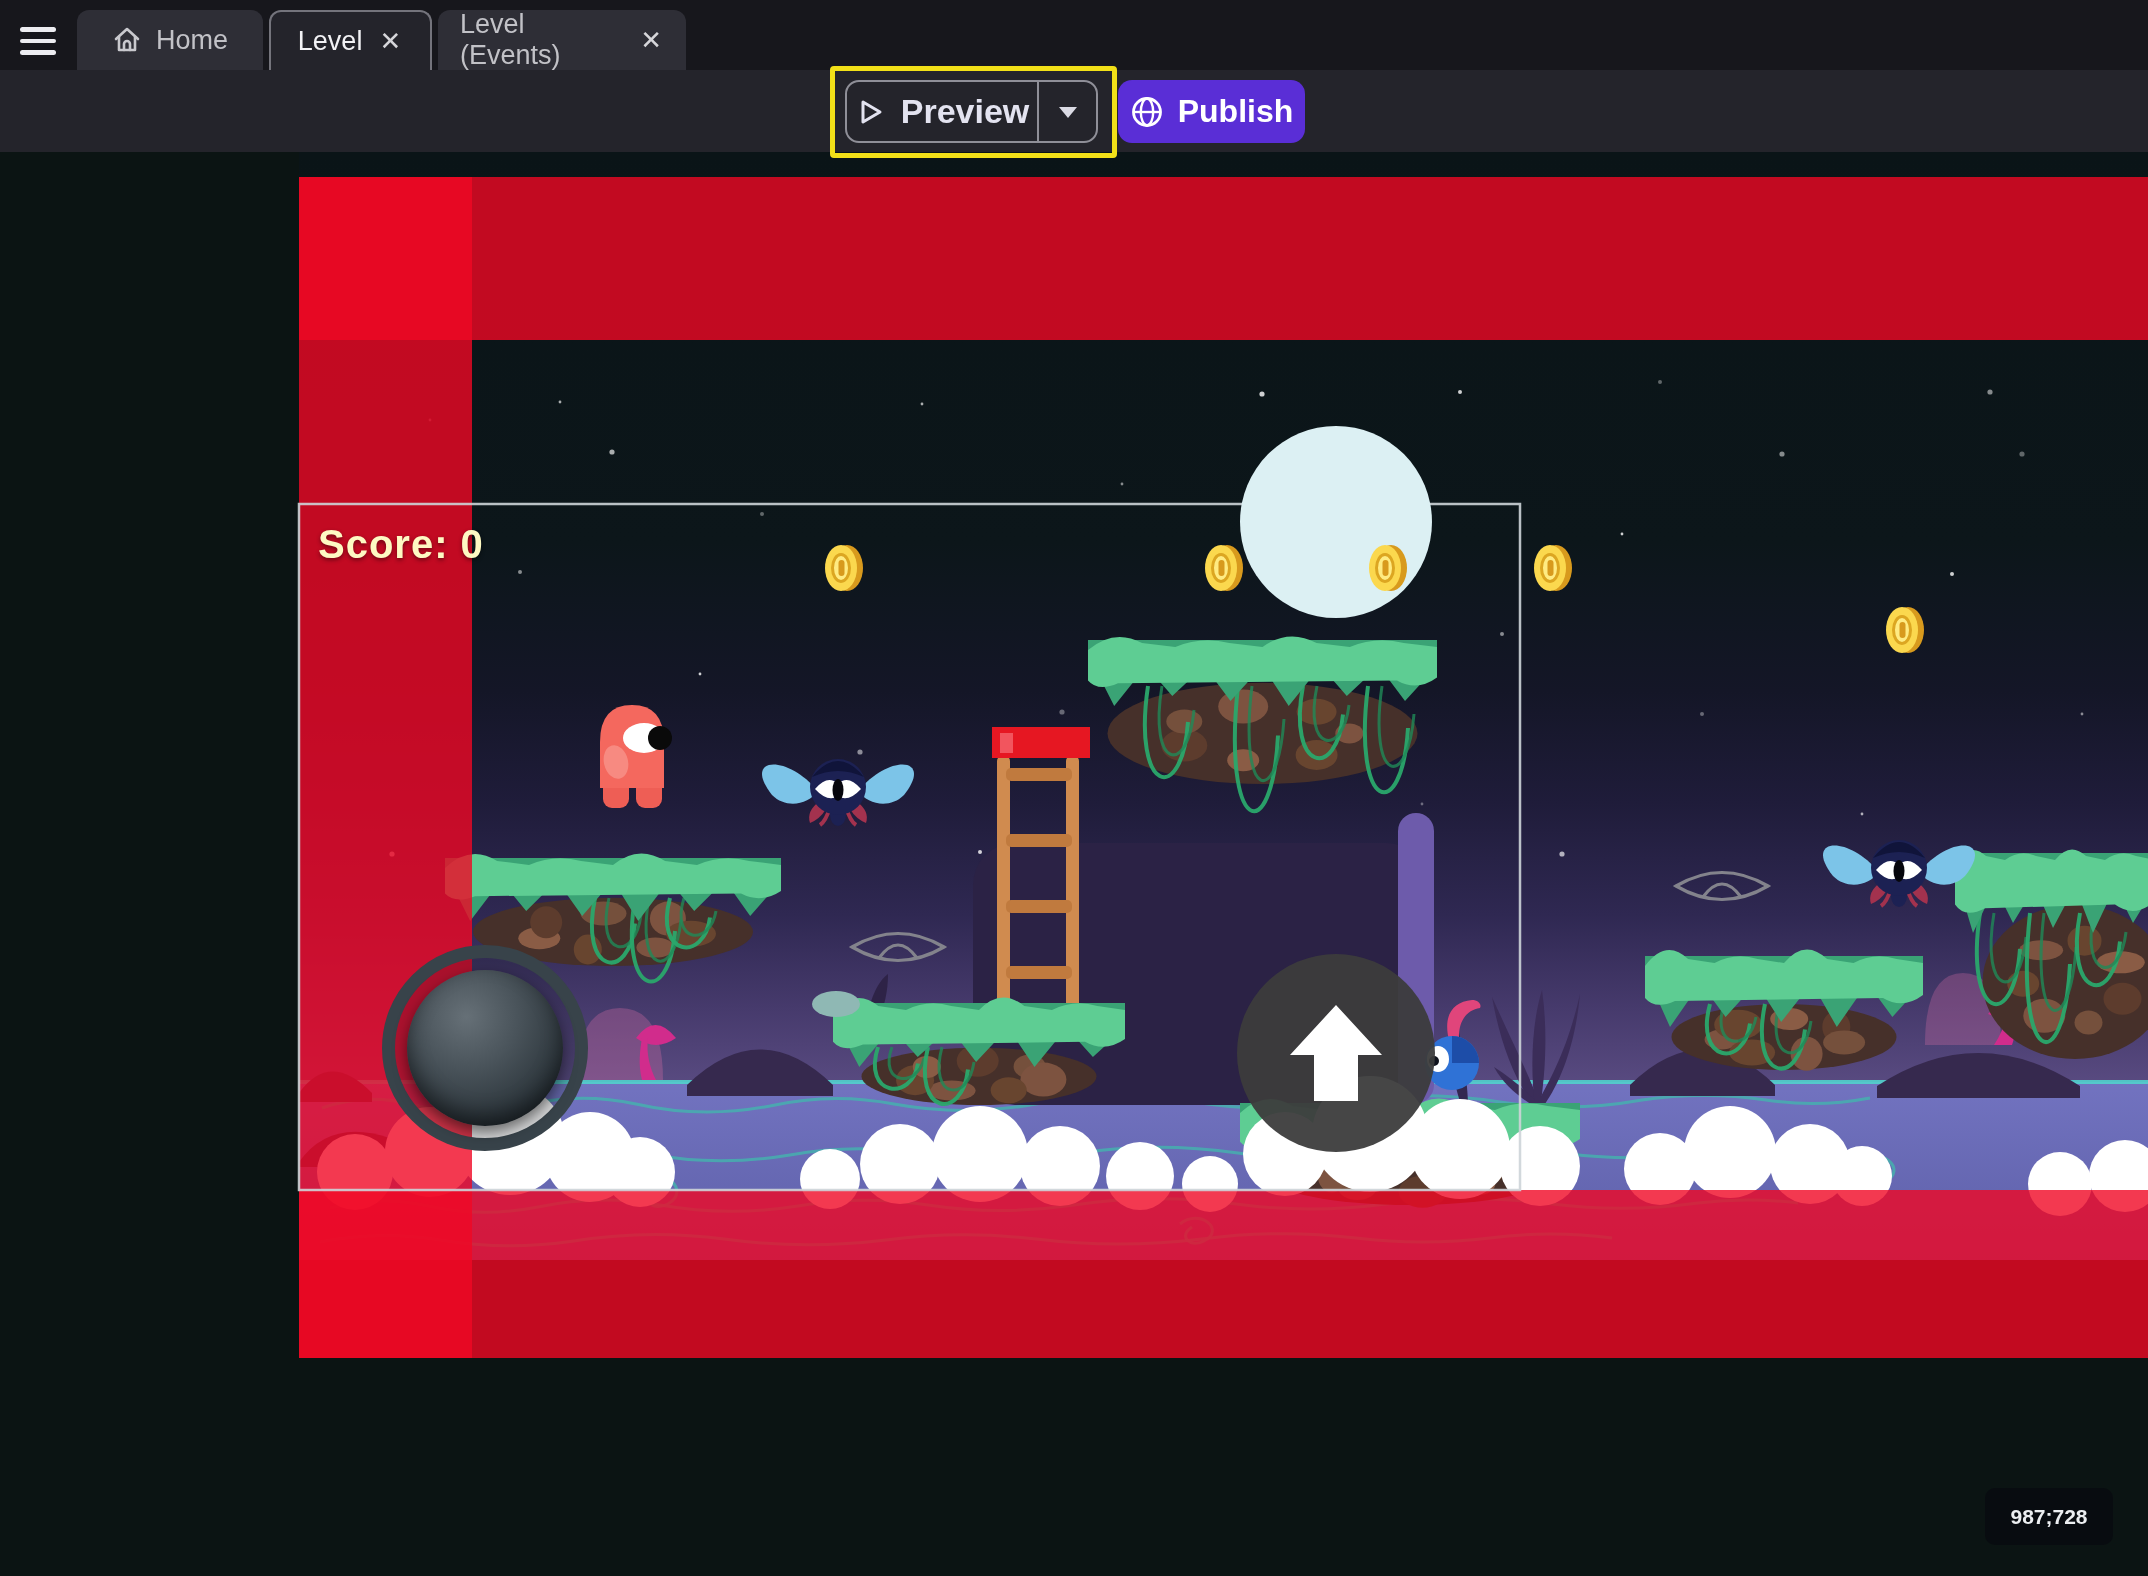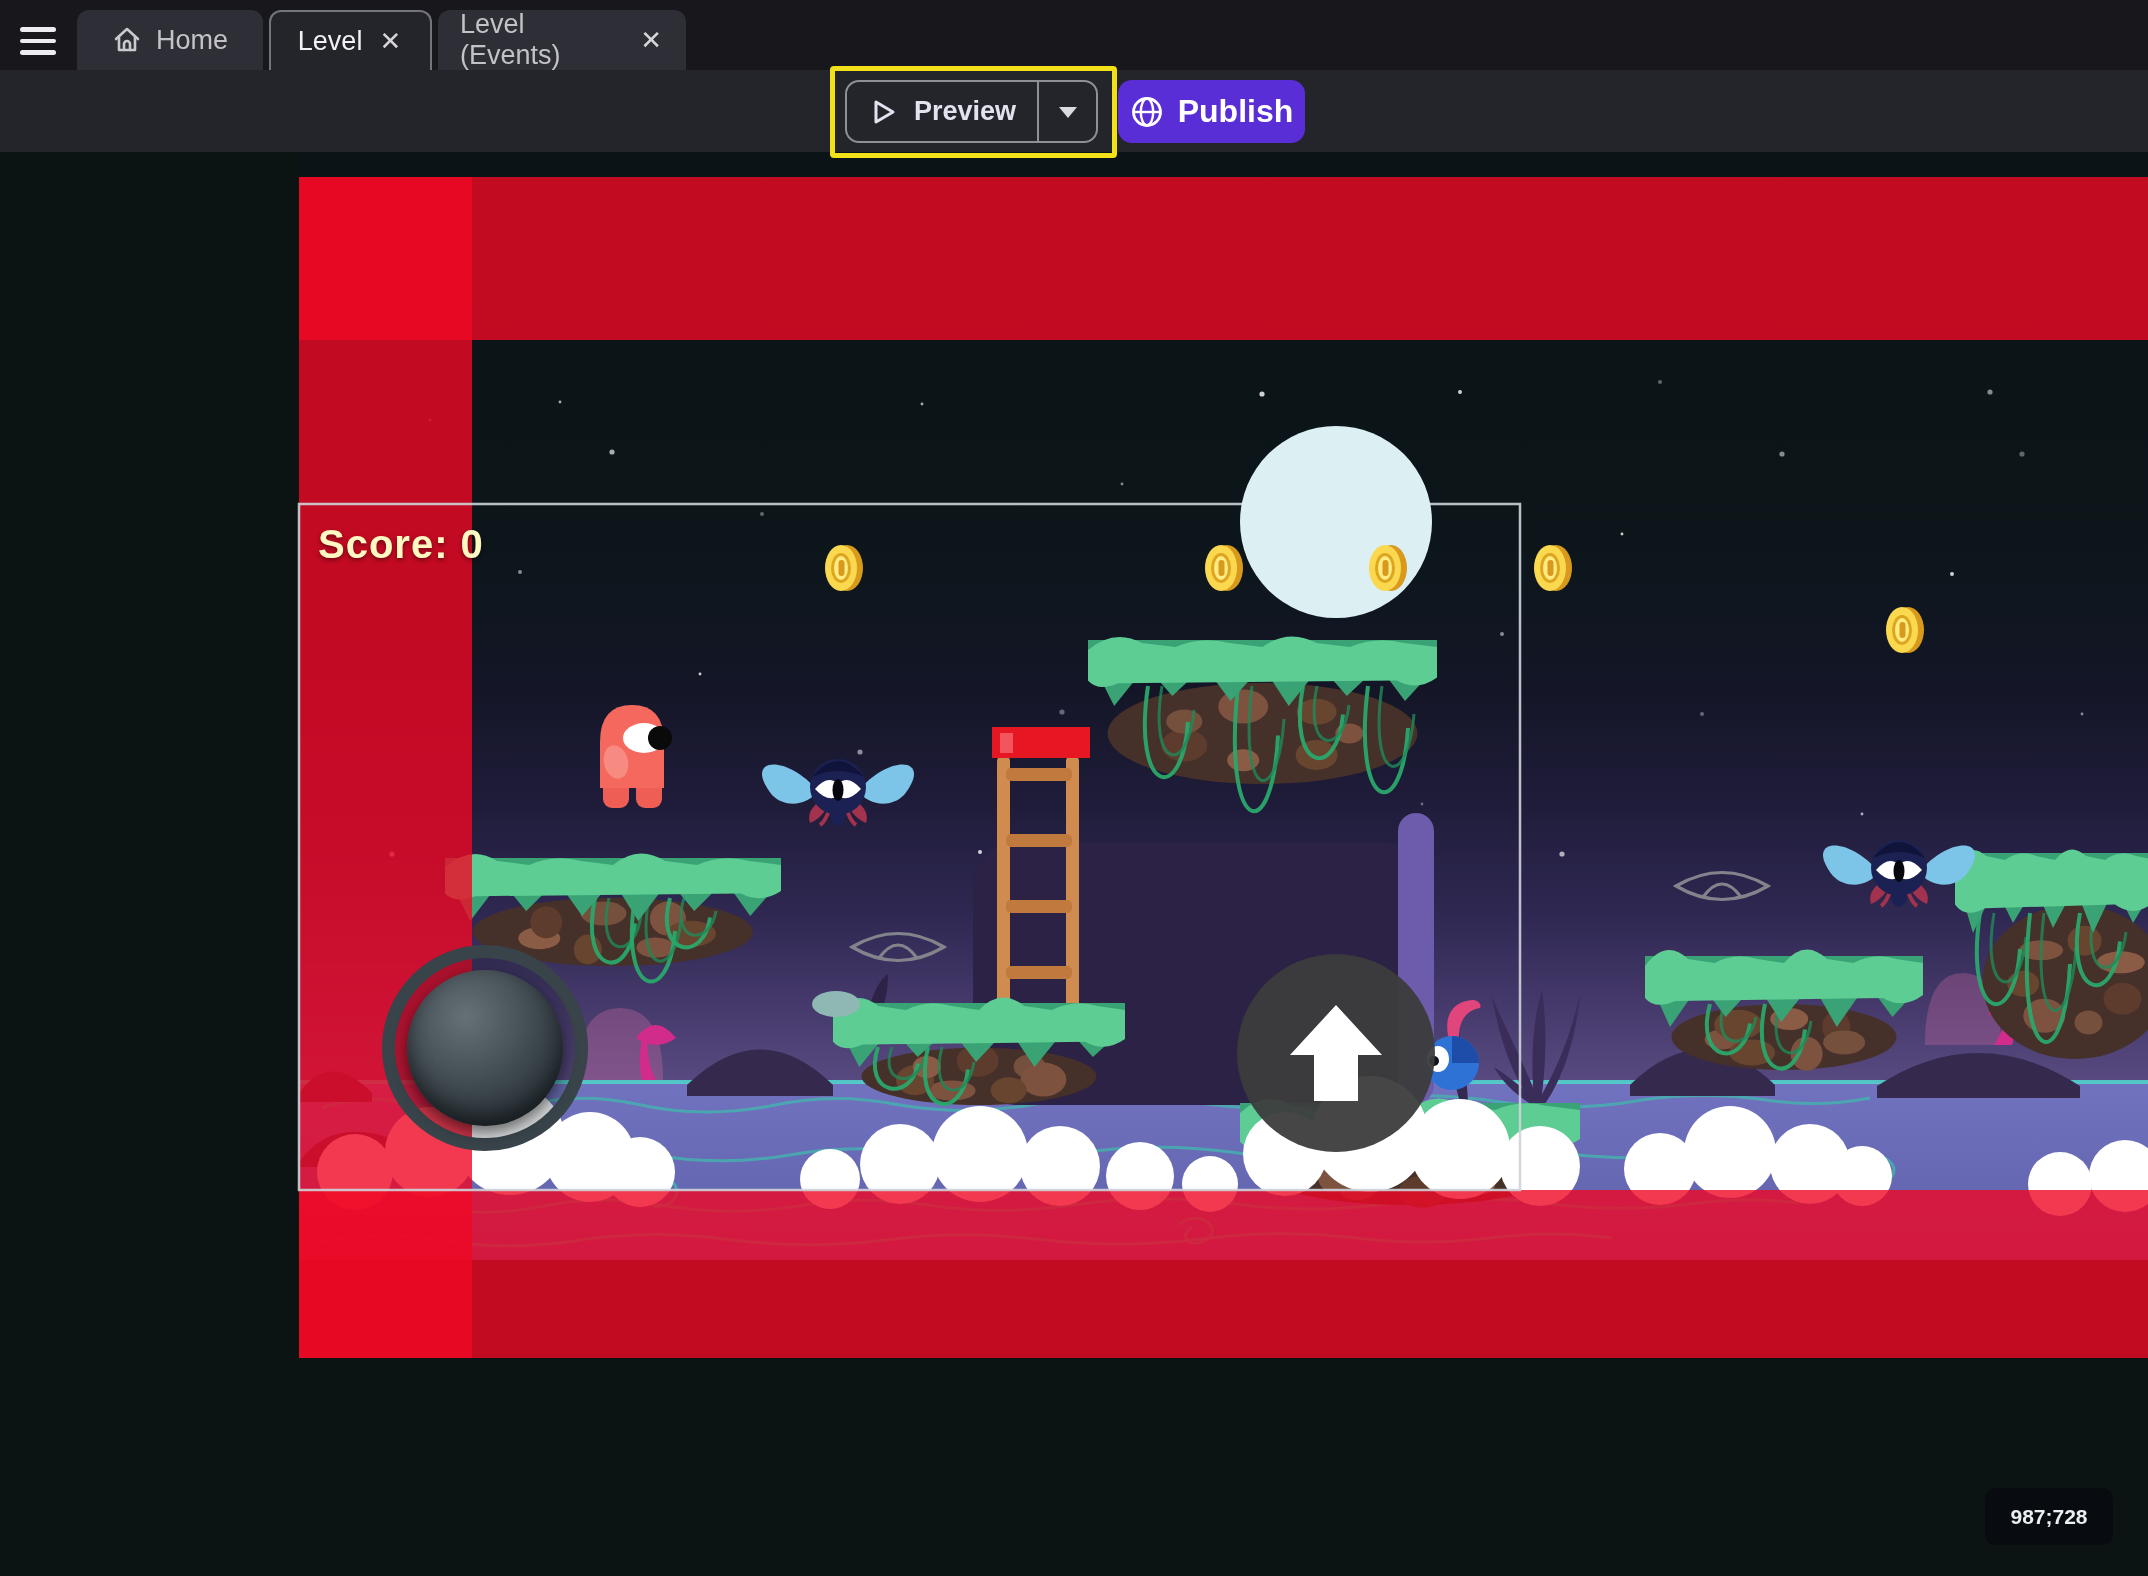--- a/index.html
+++ b/index.html
@@ -13,21 +13,21 @@
        gap:14px;padding:0 22px;box-sizing:border-box;background:#2e2e36;color:#c2c2c7;font-size:27px;justify-content:center;}
   .tab.active{background:#24242b;border:2px solid #74747c;border-bottom:none;color:#f2f2f5;}
   .tab .close{font-size:26px;color:#d6d6da;line-height:1;padding:2px;}
   .toolbar{position:absolute;left:0;top:70px;width:2148px;height:82px;background:#24242b;}
   .ticon{position:absolute;top:93px;width:44px;height:44px;display:flex;align-items:center;justify-content:center;}
   .tdiv{position:absolute;top:88px;width:2px;height:52px;background:#3c4b4e;}
   .hlbox{position:absolute;left:830px;top:66px;width:287px;height:92px;border:5px solid #f2e018;
          border-radius:4px;box-sizing:border-box;z-index:60;}
   .btn-preview{position:absolute;left:845px;top:80px;width:253px;height:63px;border:2px solid #8f8f98;
          border-radius:14px;box-sizing:border-box;display:flex;align-items:center;z-index:61;color:#e3e3f0;}
-  .bp-main{flex:1;display:flex;align-items:center;justify-content:center;gap:16px;font-weight:bold;font-size:27px;height:100%;}
+  .bp-main{flex:1;display:flex;align-items:center;justify-content:center;gap:16px;font-weight:bold;font-size:34px;height:100%;}
   .bp-caret{width:57px;height:100%;border-left:2px solid #8f8f98;display:flex;align-items:center;justify-content:center;}
   .btn-publish{position:absolute;left:1118px;top:80px;width:187px;height:63px;border-radius:14px;background:#5a2ed6;
          display:flex;align-items:center;justify-content:center;gap:14px;color:#fff;font-weight:bold;font-size:32px;z-index:55;}
   
   .canvas{position:absolute;left:0;top:152px;width:2148px;height:1424px;background:#0b1413;overflow:hidden;}
   .scene-svg{position:absolute;left:0;top:0;z-index:1;}
   .score{position:absolute;left:318px;top:370px;z-index:10;color:#fef9c3;font-size:40px;font-weight:bold;
          text-shadow:0 2px 4px rgba(0,0,0,.45);letter-spacing:1px;}
   .joystick{position:absolute;left:382px;top:793px;width:206px;height:206px;border-radius:50%;
          border:13px solid #38434a;box-sizing:border-box;background:rgba(16,22,26,.18);z-index:10;}

